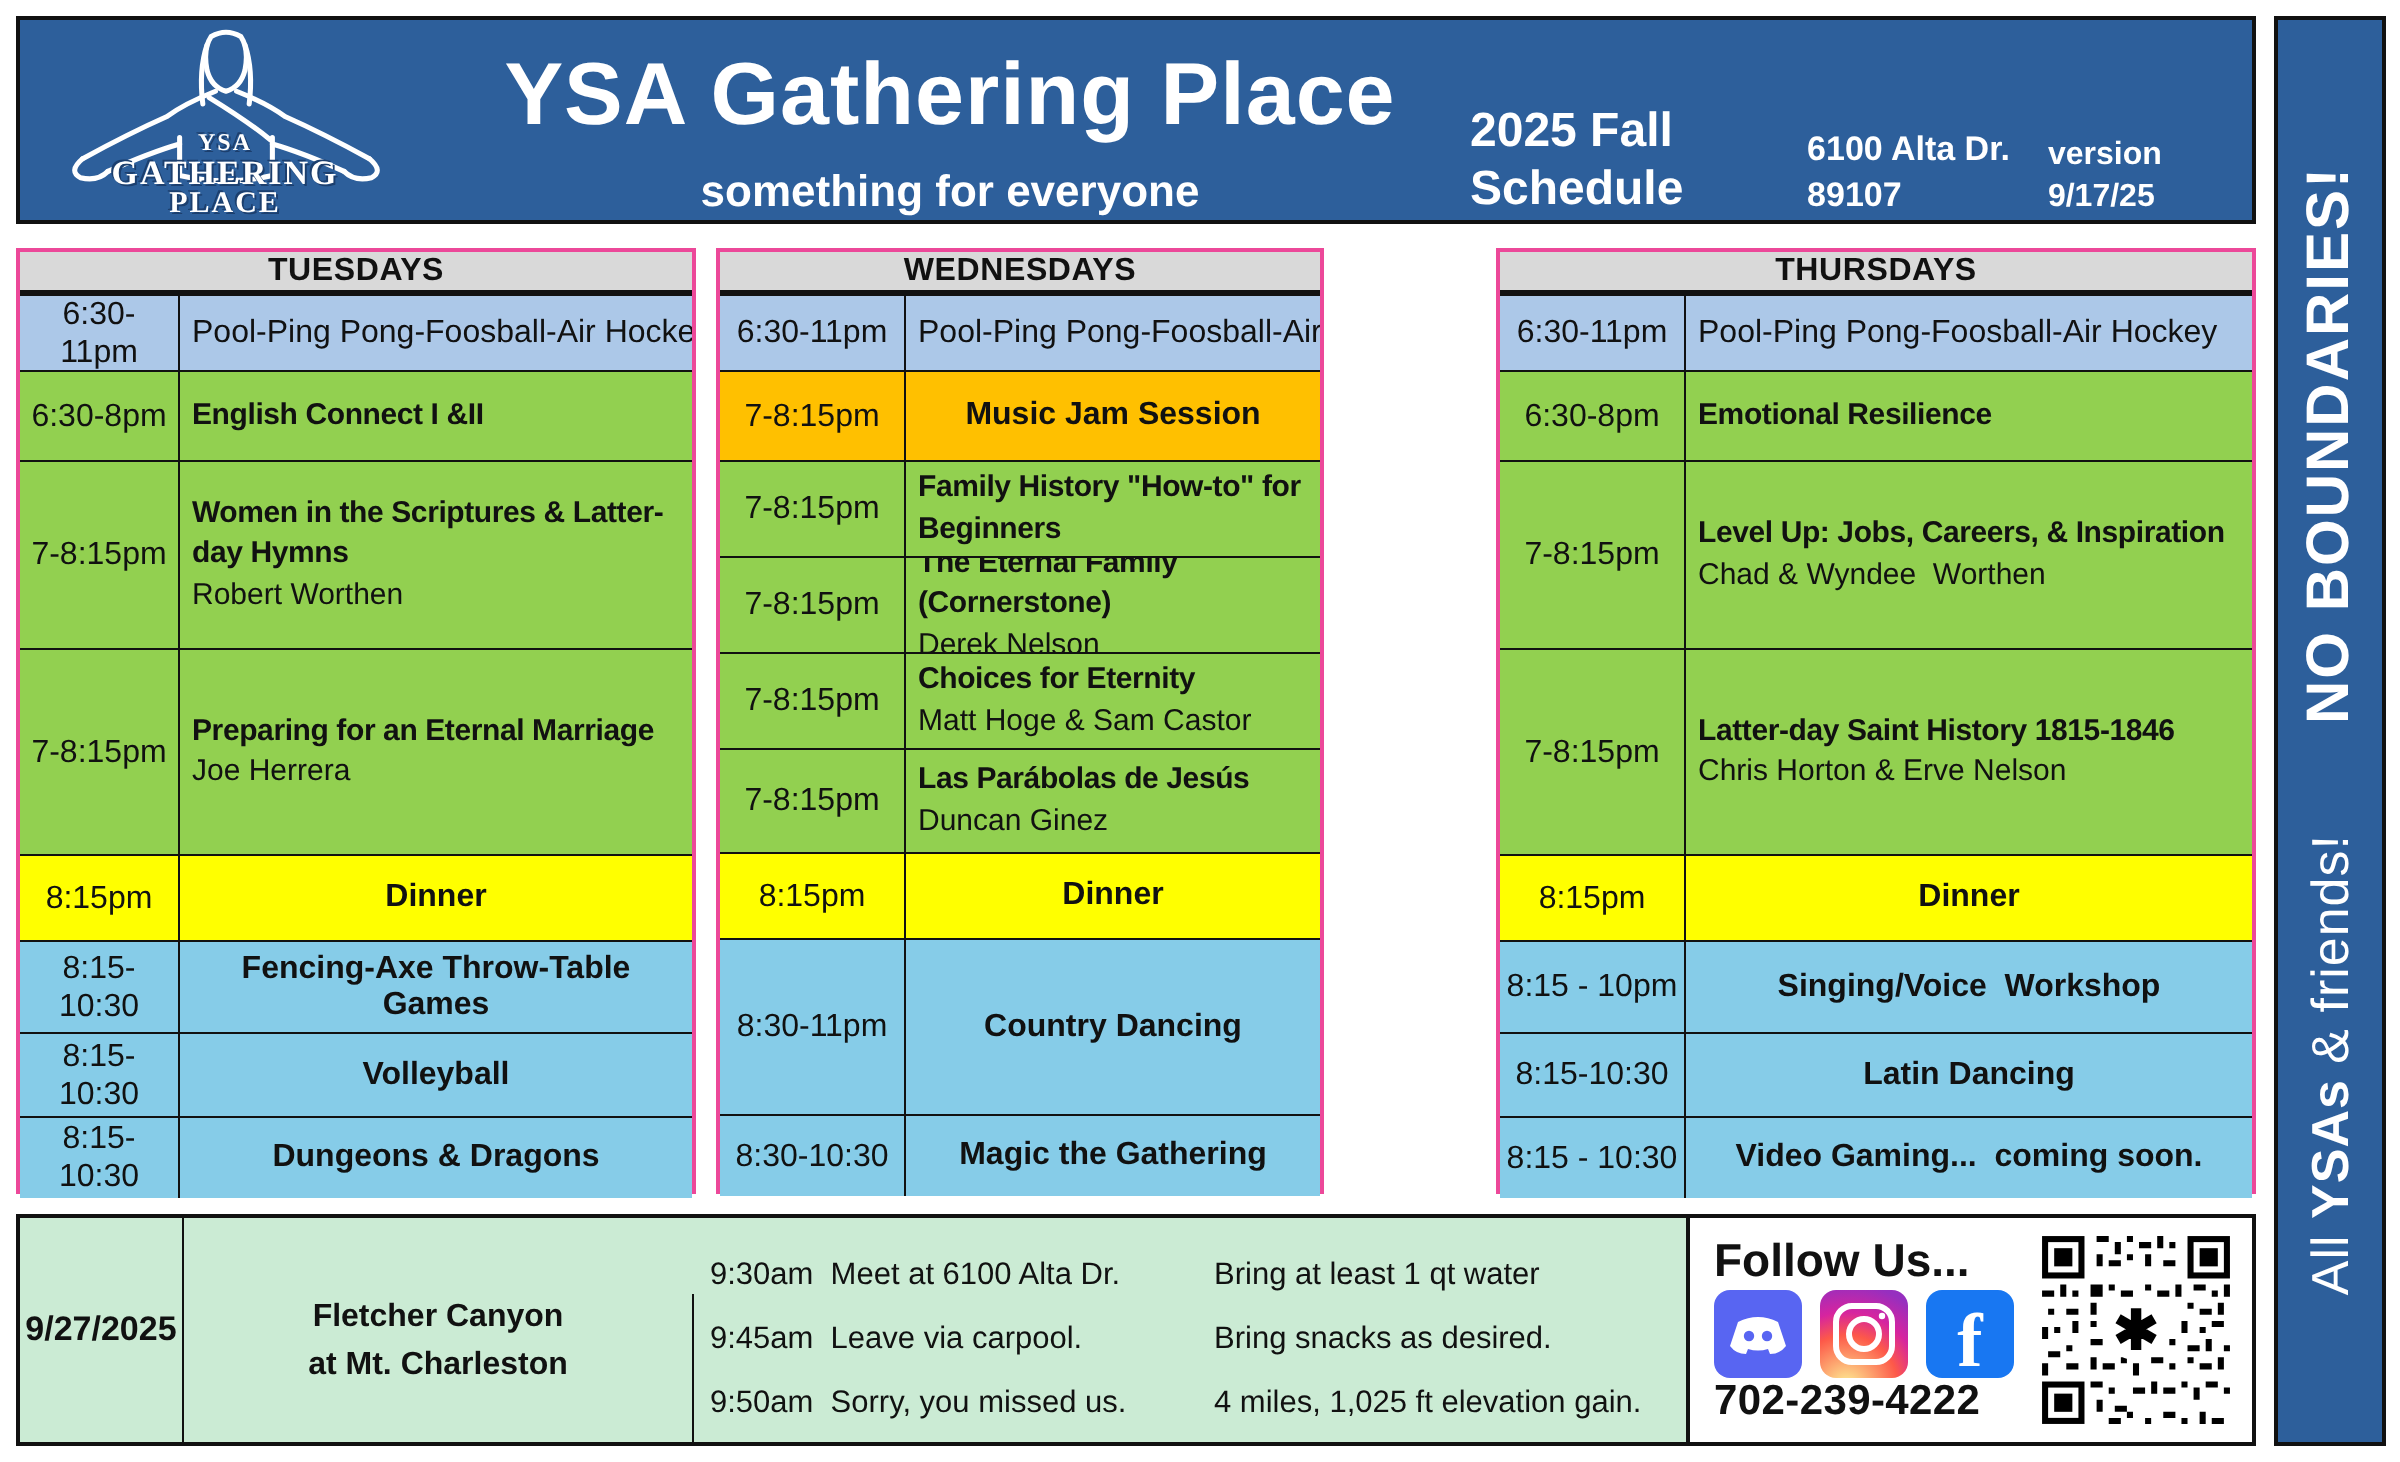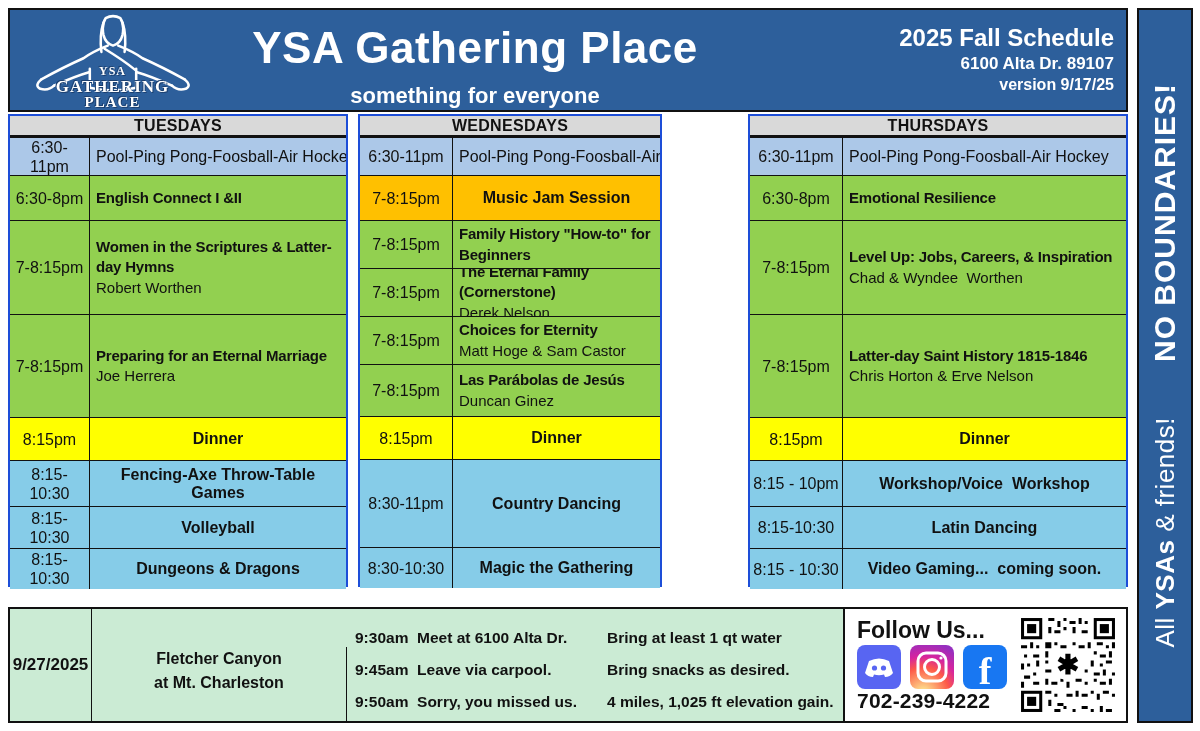--- a/index.html
+++ b/index.html
@@ -19,39 +19,39 @@
     position:absolute;left:0;top:55px;width:205px;text-align:center;
     color:#fff;font-family:"Liberation Serif",serif;font-weight:bold;line-height:1.05;
     text-shadow:1px 1px 0 #1c3f6e, -1px -1px 0 #1c3f6e;
   }
   .logo-txt .l1{font-size:12px;letter-spacing:1px;}
   .logo-txt .l2{font-size:17px;letter-spacing:1px;}
   .logo-txt .l3{font-size:15px;letter-spacing:1px;}
   .hdr-center{flex:0 0 520px;display:flex;flex-direction:column;align-items:center;justify-content:center;color:#fff;}
   .hdr-title{font-size:44px;font-weight:bold;letter-spacing:.5px;margin-top:12px;}
   .hdr-sub{font-size:22px;font-weight:bold;margin-top:10px;}
-  .hdr-right{flex:1;display:flex;flex-direction:column;align-items:flex-end;justify-content:center;color:#fff;padding-right:12px;}
+  .hdr-right{flex:1;display:flex;align-items:flex-end;justify-content:center;color:#fff;padding-right:12px;}
   .hdr-sched{font-size:24px;font-weight:bold;line-height:1.2;}
   .hdr-addr{font-size:17px;font-weight:bold;line-height:1.35;}
   .hdr-ver{font-size:16px;font-weight:600;line-height:1.3;}
   
   .banner{
     position:absolute;left:1137px;top:8px;width:56px;height:715px;
     background:#2d5f9b;border:2px solid #111;box-sizing:border-box;
     display:flex;flex-direction:column;align-items:center;justify-content:space-evenly;
     padding:18px 0;color:#fff;
   }
   .vtext{writing-mode:vertical-rl;transform:rotate(180deg);white-space:nowrap;}
   .vtext.big{font-size:30px;font-weight:bold;letter-spacing:1px;}
   .vtext.small{font-size:26px;letter-spacing:.5px;}
   .vtext .b{font-weight:bold;}
   
   .daytable{
-    position:absolute;top:114px;height:473px;background:#fff;
-    border:2px solid #1d4ed8;box-sizing:border-box;display:flex;flex-direction:column;
+    position:absolute;top:124px;height:473px;background:#fff;
+    border:2px solid #ec4899;box-sizing:border-box;display:flex;flex-direction:column;
   }
   #tbl-tue{left:8px;width:340px;}
   #tbl-wed{left:358px;width:304px;}
   #tbl-thu{left:748px;width:380px;}
   .dayhead{
     flex:0 0 19px;background:#d9d9d9;border-bottom:2px solid #111;
     display:flex;align-items:center;justify-content:center;
     font-weight:bold;font-size:16px;letter-spacing:.3px;
   }
   .trow{display:flex;flex:0 0 auto;border-top:1.5px solid #111;box-sizing:border-box;overflow:hidden;}
@@ -86,21 +86,21 @@
   .hike-row{flex:1;display:flex;background:#cbebd4;}
   .hike-date{
     flex:0 0 82px;border-right:1.5px solid #111;display:flex;align-items:center;justify-content:center;
     font-weight:bold;font-size:17px;box-sizing:border-box;
   }
   .hike-loc{
     flex:0 0 255px;border-right:1.5px solid #111;display:flex;flex-direction:column;align-items:center;
     font-weight:bold;font-size:16px;line-height:1.5;box-sizing:border-box;text-align:center;margin-top:38px;
   }
   .hike-details{flex:1;display:flex;flex-direction:column;justify-content:center;padding:2px 8px;gap:4px;}
-  .hd-line{display:flex;font-weight:bold;font-size:15.5px;white-space:pre-wrap;margin-top:10px;}
+  .hd-line{display:flex;font-weight:normal;font-size:15.5px;white-space:pre-wrap;margin-top:10px;}
   .hd-line .left{flex:0 0 252px;}
   
   .follow{
     flex:0 0 283px;border-left:2px solid #111;background:#fff;box-sizing:border-box;
     display:flex;padding:6px 8px;gap:6px;
   }
   .follow-left{flex:1;display:flex;flex-direction:column;justify-content:space-between;padding:2px 0 2px 4px;}
   .follow-label{font-weight:bold;font-size:23px;}
   .social-row{display:flex;gap:9px;}
   .sicon{width:44px;height:44px;border-radius:8px;position:relative;flex:0 0 auto;}
@@ -275,21 +275,21 @@
       <div class="ctitle">Latter-day Saint History 1815-1846</div>
       <div class="presenter">Chris Horton &amp; Erve Nelson</div>
     </div>
   </div>
   <div class="trow bg-yellow" style="height:43px">
     <div class="cell time">8:15pm</div>
     <div class="cell desc center-bold">Dinner</div>
   </div>
   <div class="trow bg-sky" style="height:46px">
     <div class="cell time">8:15 - 10pm</div>
-    <div class="cell desc center-bold">Workshop/Voice  Workshop</div>
+    <div class="cell desc center-bold">Singing/Voice  Workshop</div>
   </div>
   <div class="trow bg-sky" style="height:42px">
     <div class="cell time">8:15-10:30</div>
     <div class="cell desc center-bold">Latin Dancing</div>
   </div>
   <div class="trow bg-sky" style="height:41px">
     <div class="cell time">8:15 - 10:30</div>
     <div class="cell desc center-bold">Video Gaming...  coming soon.</div>
   </div>
 </div>

